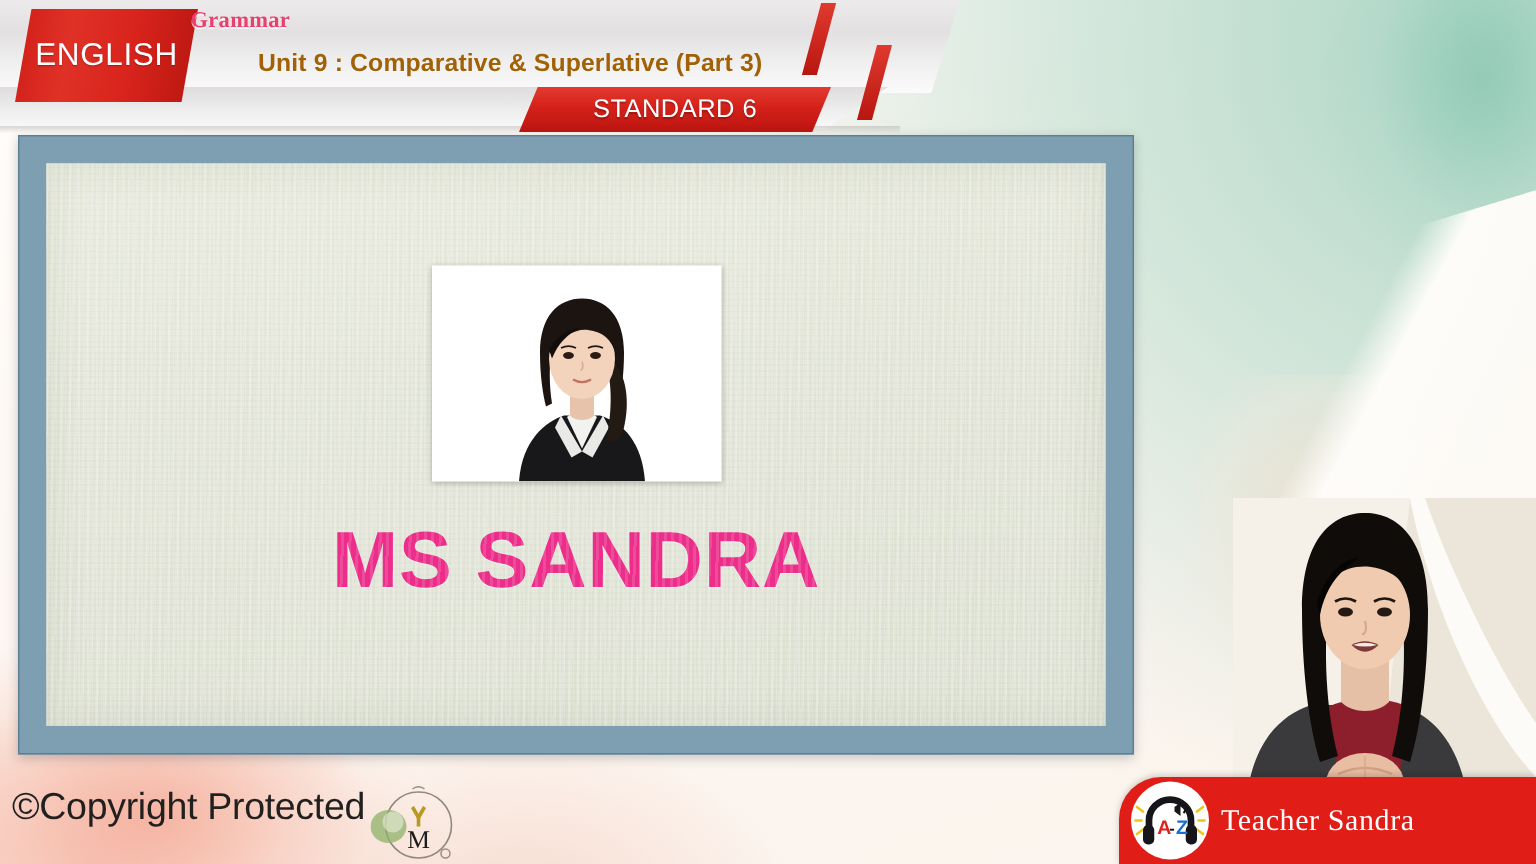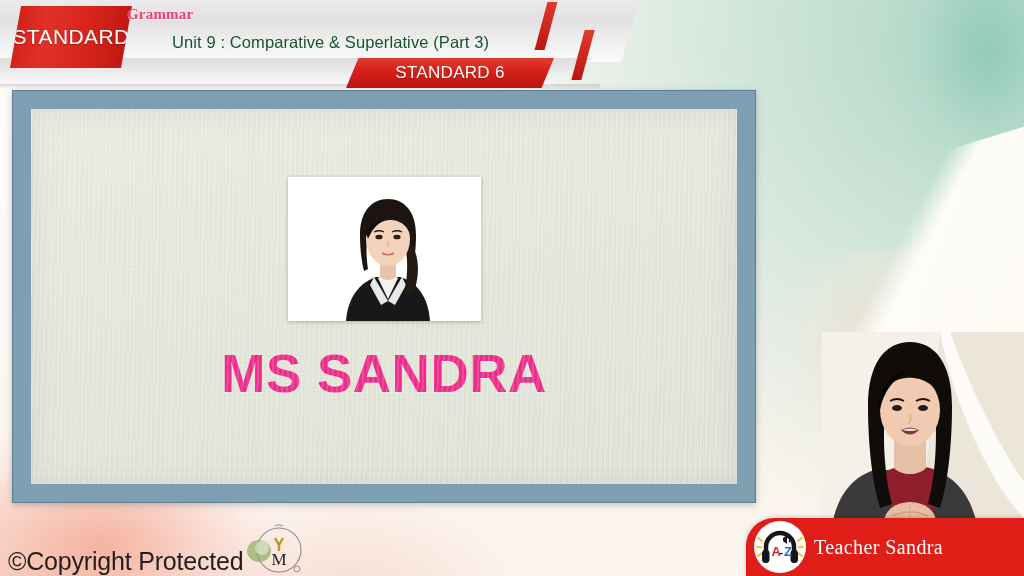--- a/index.html
+++ b/index.html
@@ -61,21 +61,21 @@
   }
   .tag-english span { color:#fff; font-size:21px; letter-spacing:.4px;
     text-shadow:0 1px 1px rgba(0,0,0,.28); }
 
   .hdr-grammar { position:absolute; left:127px; top:6px;
     font-family:"Liberation Serif", serif; font-weight:700; font-size:15px;
     color:#e8406f; letter-spacing:.2px;
     text-shadow:0 1px 0 rgba(255,255,255,.7); }
 
   .hdr-unit { position:absolute; left:172px; top:33px;
-    font-size:16.5px; font-weight:400; color:#14532d; letter-spacing:.1px;
+    font-size:16.5px; font-weight:700; color:#a16207; letter-spacing:.1px;
     text-shadow:0 1px 0 rgba(255,255,255,.65); }
 
   .tag-standard { position:absolute; left:346px; top:58px; width:208px; height:30px;
     background:linear-gradient(180deg,#e23b2f 0%, #d5201a 46%, #bb1510 100%);
     clip-path: polygon(6% 0, 100% 0, 94% 100%, 0 100%);
     display:flex; align-items:center; justify-content:center;
   }
   .tag-standard span { color:#fff; font-size:17px; letter-spacing:.3px;
     text-shadow:0 1px 1px rgba(0,0,0,.25); }
 
@@ -105,21 +105,21 @@
   .portrait { width:193px; height:144px; background:#fff;
     box-shadow:0 1px 4px rgba(0,0,0,.25);
     position:relative; overflow:hidden; margin-top:-16px; }
   .portrait svg { display:block; }
 
   .slide-title { margin-top:26px; font-size:53px; font-weight:700;
     color:#ec2d8a; letter-spacing:.5px; line-height:1;
     text-shadow:0 1px 1px rgba(255,255,255,.5); }
 
   
-  #copyright { position:absolute; left:8px; top:524px; display:flex; align-items:flex-end; gap:4px; }
+  #copyright { position:absolute; left:8px; top:524px; display:flex; align-items:flex-start; gap:4px; }
   #copyright .cr-text { font-size:25px; color:#221f1f; letter-spacing:-.2px; }
   .cr-logo { width:60px; height:52px; position:relative; }
 
   
   #cam { position:absolute; right:0; top:332px; width:202px; height:212px; overflow:hidden; }
 
   
   #badge { position:absolute; right:0; bottom:0; width:278px; height:58px;
     background:#e11d17; border-radius:28px 0 0 0;
     display:flex; align-items:center; gap:8px; padding-left:8px;
@@ -143,21 +143,21 @@
 
 <div id="header">
   <div class="hdr-band"></div>
   <div class="hdr-band2"></div>
   <div class="hdr-shadow"></div>
 
   <div class="slash slash-a"></div>
   <div class="slash slash-b"></div>
 
   <div class="tag-english">
-    <span>STANDARD</span>
+    <span>ENGLISH</span>
   </div>
 
   <div class="hdr-grammar">Grammar</div>
   <div class="hdr-unit">Unit 9 : Comparative &amp; Superlative (Part 3)</div>
 
   <div class="tag-standard">
     <span>STANDARD 6</span>
   </div>
 </div>
 

